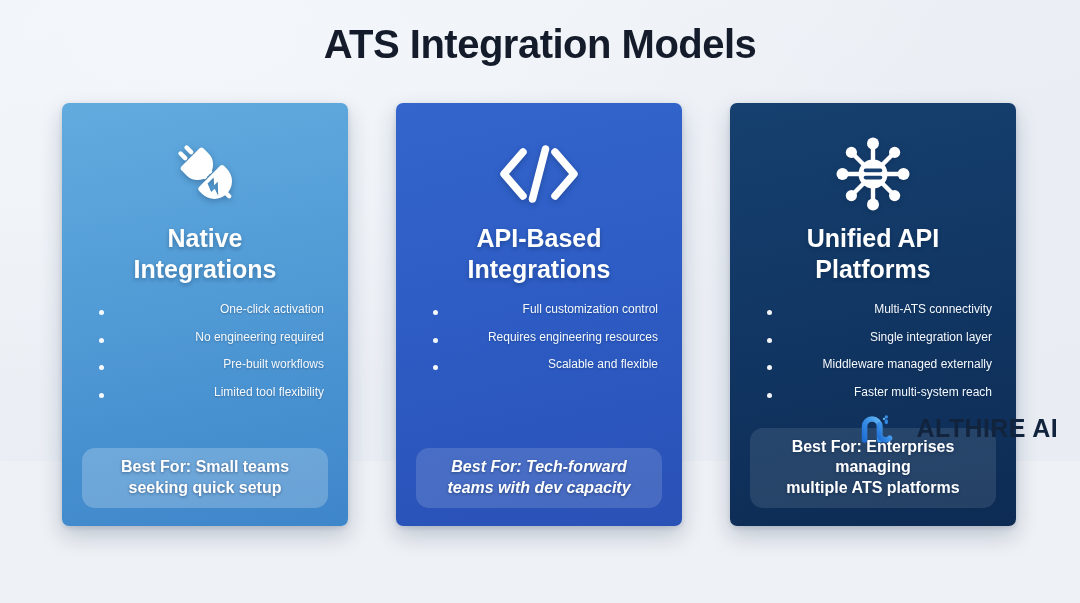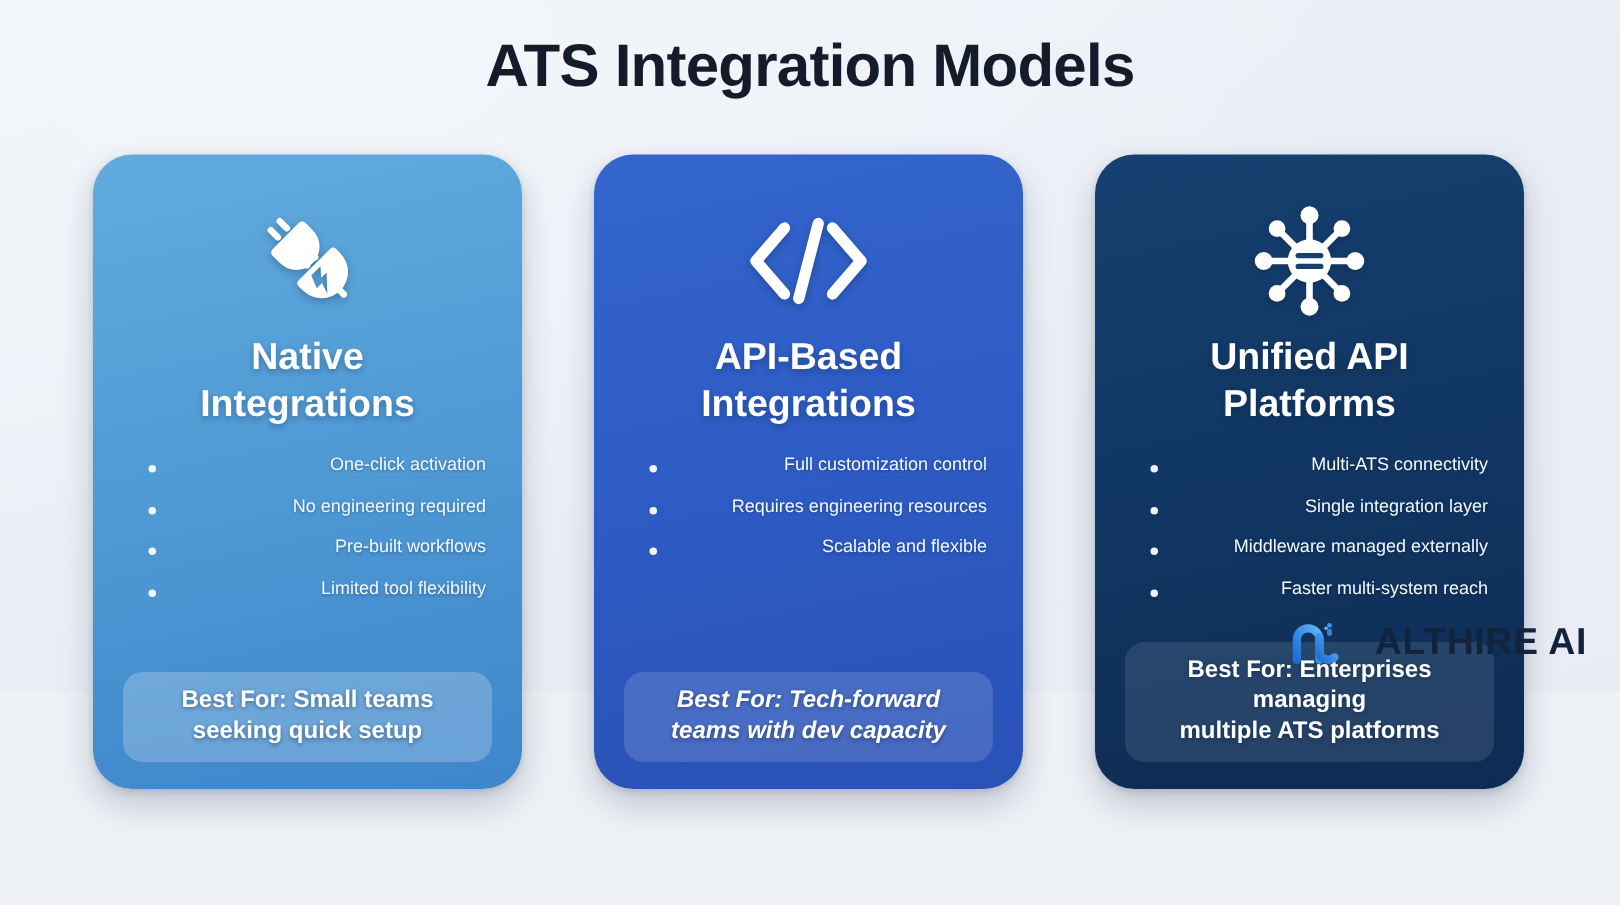--- a/index.html
+++ b/index.html
@@ -28,21 +28,21 @@
 
   
   .cards {
     position:absolute; top:103px; left:62px;
     width:956px; height:423px;
     display:flex; gap:48px;
   }
   .card {
     position:relative;
     width:286px; height:423px;
-    border-radius:26px;
+    border-radius:7px;
     padding:26px 20px 18px 20px;
     display:flex; flex-direction:column; align-items:center;
     box-shadow:0 10px 22px rgba(22,44,80,0.22), 0 2px 5px rgba(22,44,80,0.14);
     overflow:hidden;
   }
   .card.c1 { background:linear-gradient(168deg,#62abdf 0%, #519bd6 45%, #3e86ca 100%); }
   .card.c2 { background:linear-gradient(168deg,#3365cd 0%, #2d5cc4 48%, #2a51b6 100%); }
   .card.c3 { background:linear-gradient(168deg,#16406f 0%, #113663 50%, #0d2b53 100%); }
 
   

